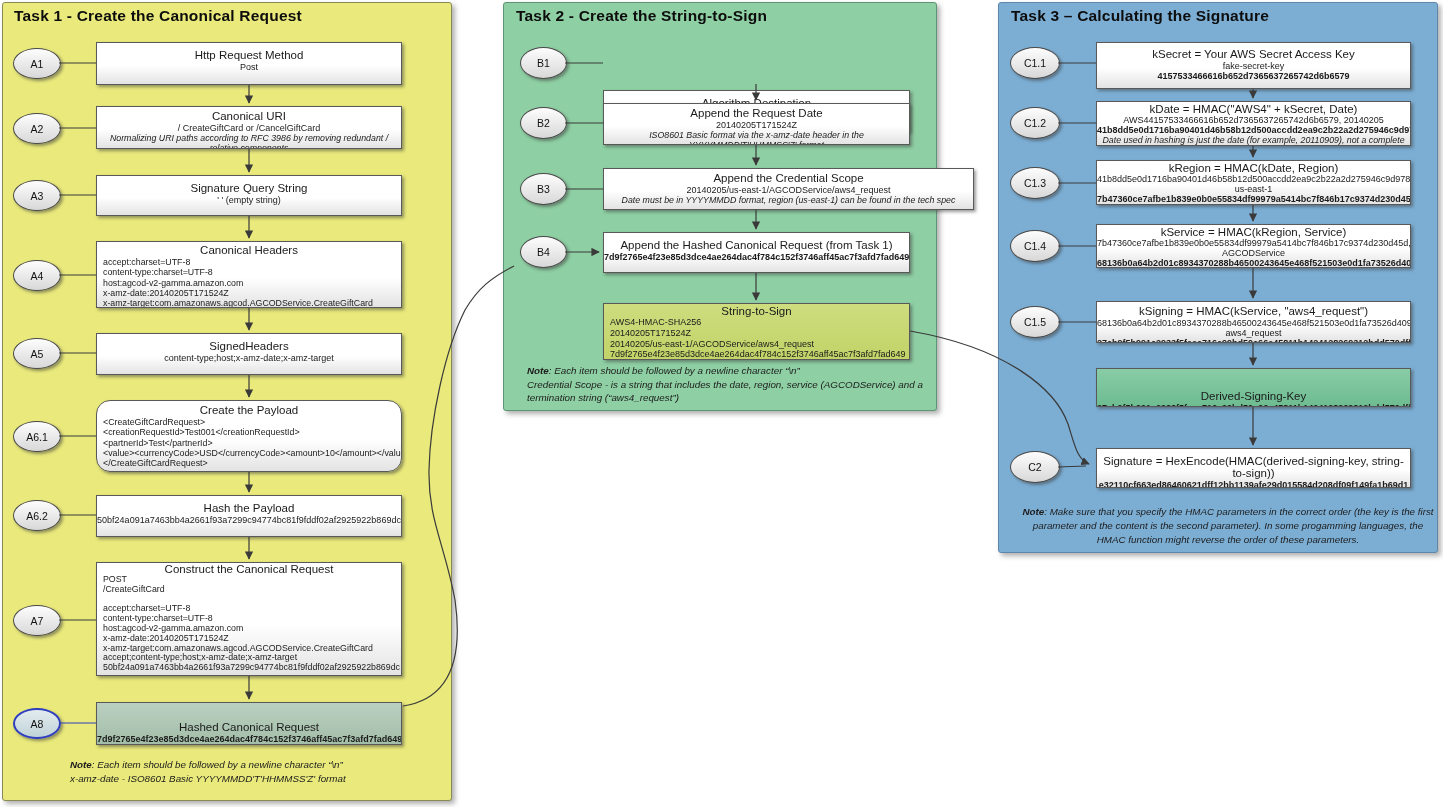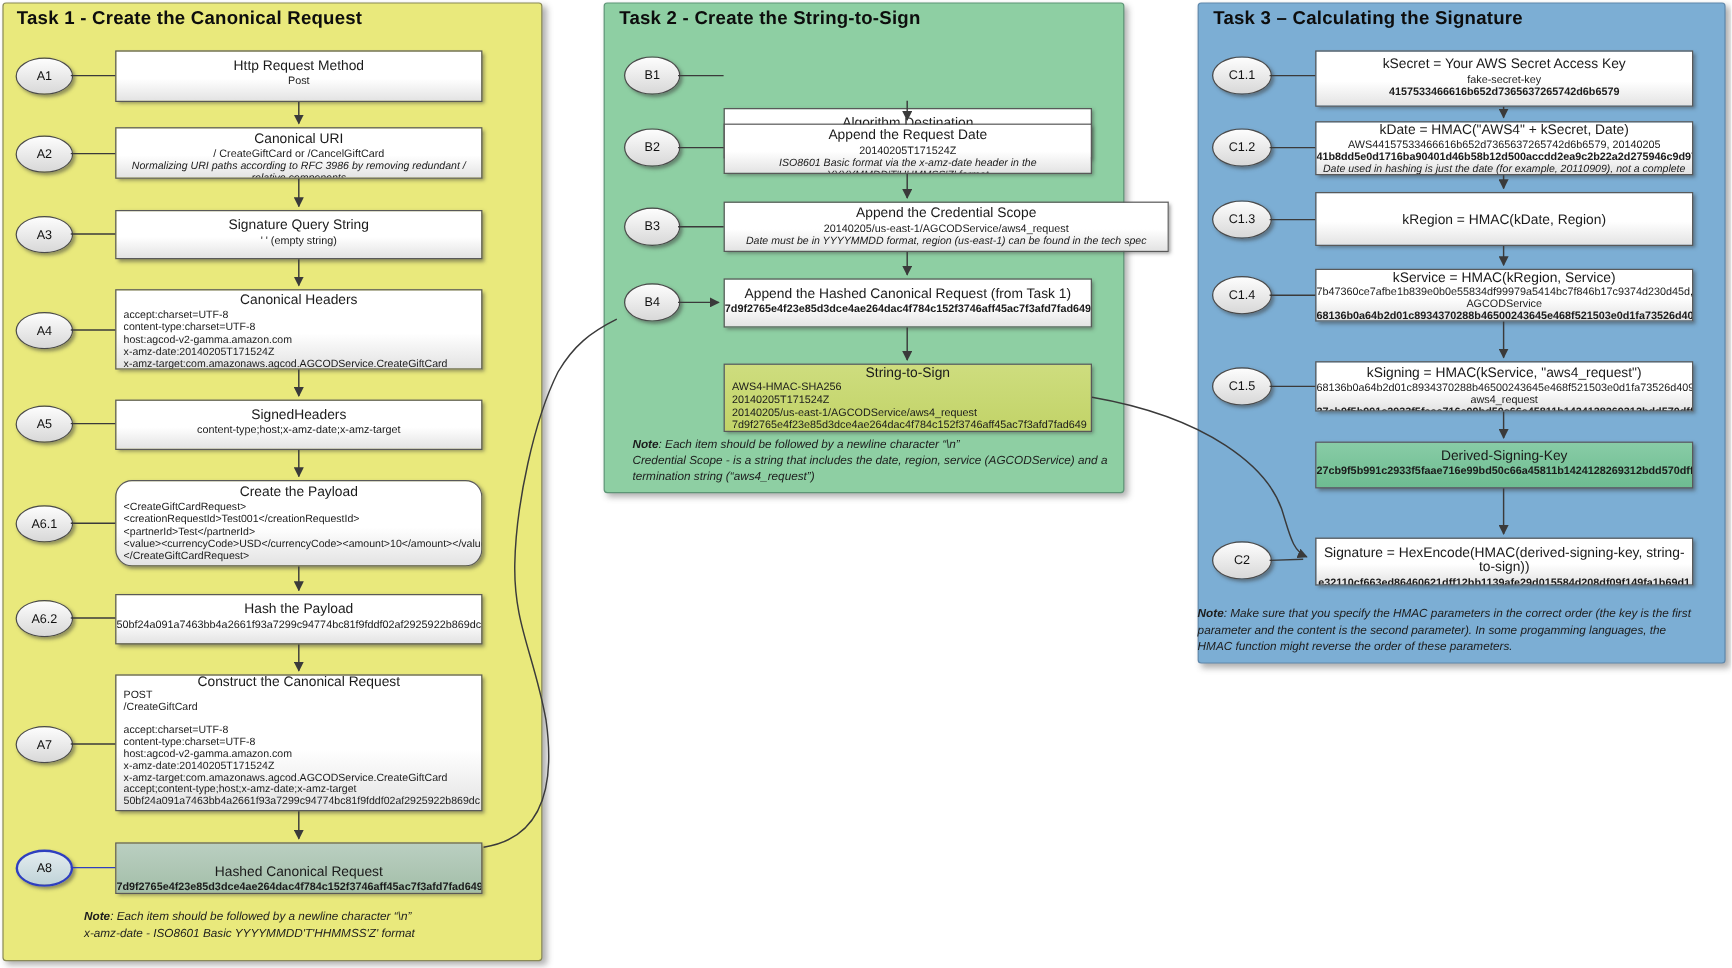--- a/index.html
+++ b/index.html
@@ -162,46 +162,46 @@
     <div class="sub">fake-secret-key</div>
     <div class="hash">4157533466616b652d7365637265742d6b6579</div>
   </div>
   <div class="box" style="left:1096px;top:101px;width:315px;height:45px;padding-top:1px;">
     <div class="bt" style="margin:0;">kDate = HMAC("AWS4" + kSecret, Date)</div>
     <div class="sub">AWS44157533466616b652d7365637265742d6b6579, 20140205</div>
     <div class="hash">41b8dd5e0d1716ba90401d46b58b12d500accdd2ea9c2b22a2d275946c9d978e</div>
     <div class="inote">Date used in hashing is just the date (for example, 20110909), not a complete date / time</div>
   </div>
   <div class="box" style="left:1096px;top:160px;width:315px;height:45px;padding-top:1px;">
-    <div class="bt" style="margin:16px;">kRegion = HMAC(kDate, Region)</div>
+    <div class="bt" style="margin:0;">kRegion = HMAC(kDate, Region)</div>
     <div class="sub">41b8dd5e0d1716ba90401d46b58b12d500accdd2ea9c2b22a2d275946c9d978e, us-east-1</div>
     <div class="hash">7b47360ce7afbe1b839e0b0e55834df99979a5414bc7f846b17c9374d230d45d</div>
     <div class="inote">For a list of regions and associated end points reference the tech spec</div>
   </div>
   <div class="box" style="left:1096px;top:224px;width:315px;height:44px;padding-top:1px;">
     <div class="bt" style="margin:0;">kService = HMAC(kRegion, Service)</div>
     <div class="sub">7b47360ce7afbe1b839e0b0e55834df99979a5414bc7f846b17c9374d230d45d, AGCODService</div>
     <div class="hash">68136b0a64b2d01c8934370288b46500243645e468f521503e0d1fa73526d409</div>
 
   </div>
   <div class="box" style="left:1096px;top:301px;width:315px;height:42px;padding-top:2px;">
     <div class="bt">kSigning = HMAC(kService, "aws4_request")</div>
     <div class="sub">68136b0a64b2d01c8934370288b46500243645e468f521503e0d1fa73526d409, aws4_request</div>
     <div class="hash">27cb9f5b991c2933f5faae716e99bd50c66a45811b1424128269312bdd570dff</div>
   </div>
-  <div class="box fill-dk" style="left:1096px;top:368px;width:315px;height:39px;padding-top:4px;">
+  <div class="box fill-dk" style="left:1096px;top:368px;width:315px;height:39px;padding-top:20px;">
     <div class="bt">Derived-Signing-Key</div>
     <div class="hash">27cb9f5b991c2933f5faae716e99bd50c66a45811b1424128269312bdd570dff</div>
   </div>
   <div class="box" style="left:1096px;top:448px;width:315px;height:40px;padding-top:5px;">
     <div class="bt">Signature = HexEncode(HMAC(derived-signing-key, string-to-sign))</div>
     <div class="hash">e32110cf663ed86460621dff12bb1139afe29d015584d208df09f149fa1b69d1</div>
   </div>
 
-  <div class="pnote" style="left:998px;top:505px;width:412px;line-height:14px;">
+  <div class="pnote" style="left:1022px;top:505px;width:412px;line-height:14px;text-align:center;">
     <b>Note</b><span>: Make sure that you specify the HMAC parameters in the correct order (the key is the first parameter and the content is the second parameter). In some progamming languages, the HMAC function might reverse the order of these parameters.</span>
   </div>
 
   <svg class="wires" width="1443" height="807" viewBox="0 0 1443 807">
     <defs>
       <marker id="ah" markerWidth="7" markerHeight="7" refX="6.3" refY="3.5" orient="auto">
         <path d="M0,0 L7,3.5 L0,7 z" fill="#3a3a3a"></path>
       </marker>
     </defs>
     <g stroke="#3a3a3a" stroke-width="1.2" fill="none">

